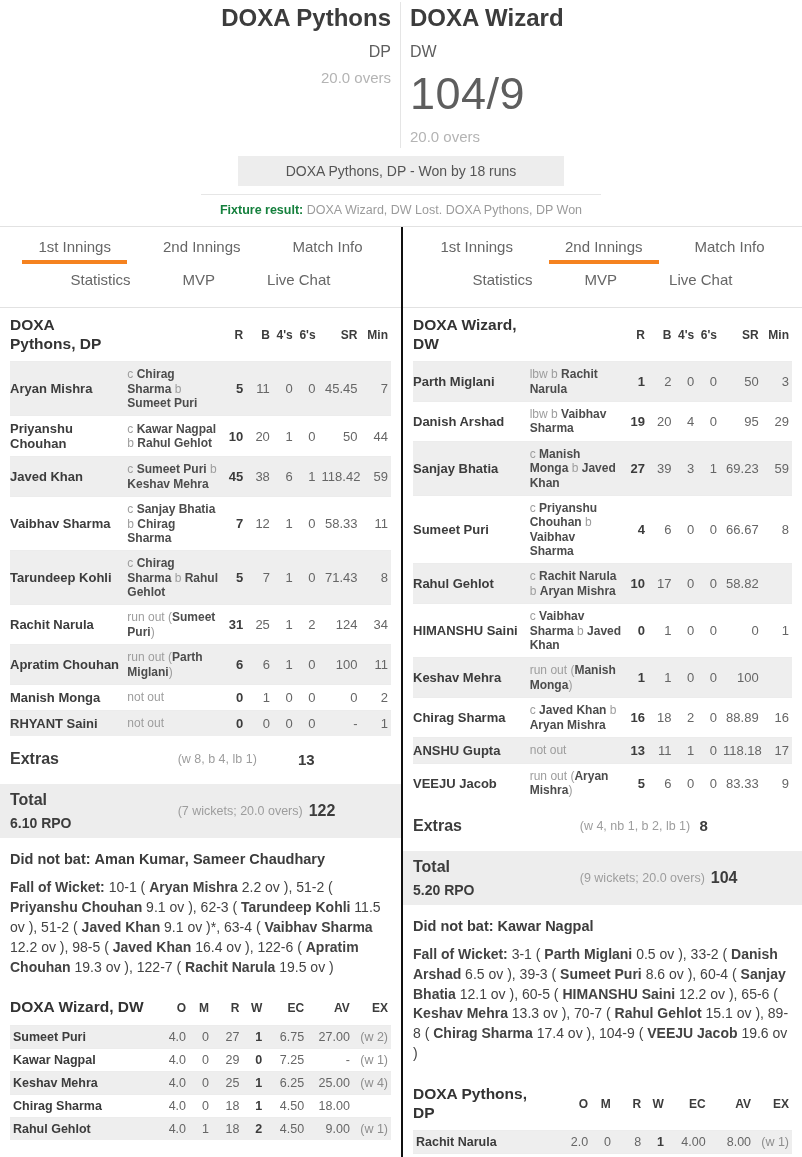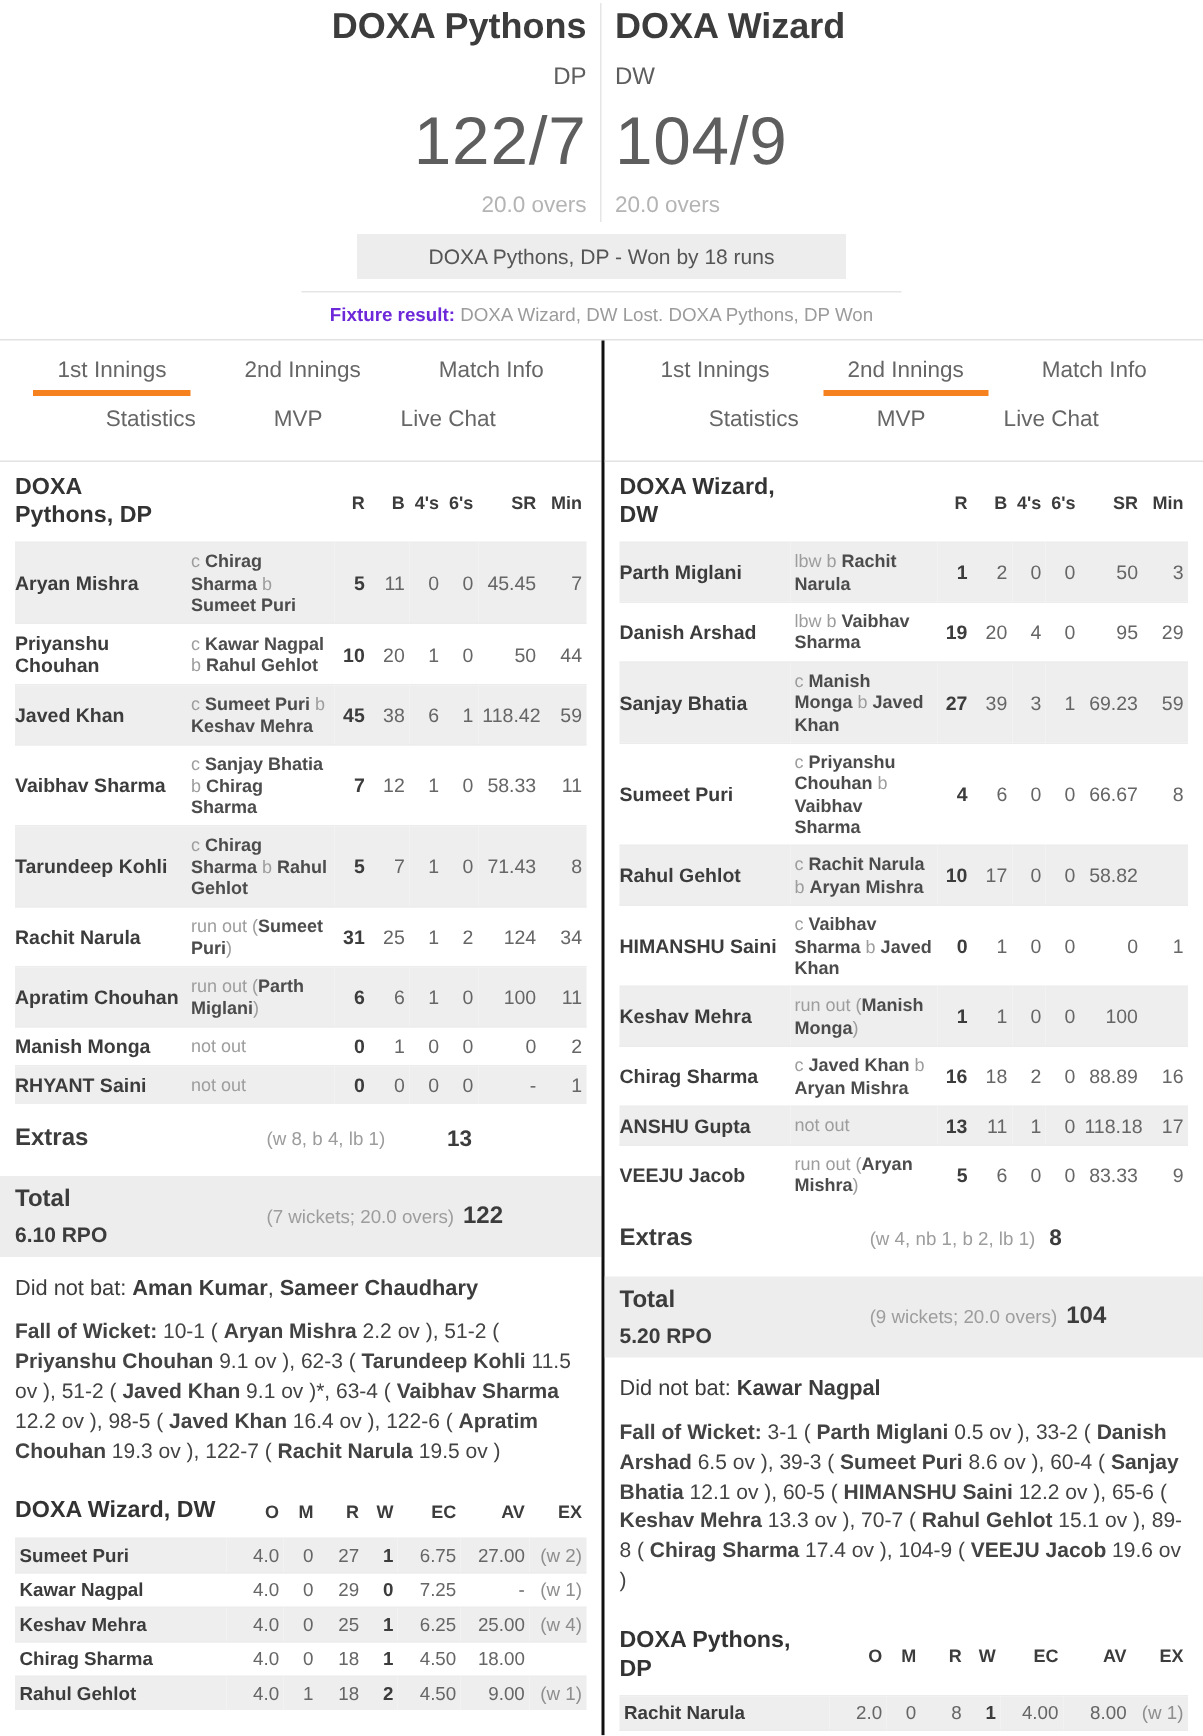--- a/index.html
+++ b/index.html
@@ -11,21 +11,21 @@
   .match-header{border-bottom:1px solid #e2e2e2;padding-top:2px}
   .score-header{display:flex}
   .half{width:50%;padding:2px 9px 0}
   .half.l{text-align:right;border-right:1px solid #e5e5e5}
   .team-name{font-size:24px;font-weight:bold;color:#3c3c3c}
   .team-abbr{font-size:16px;color:#5e5e5e;margin-top:11px}
   .team-score{font-size:45px;color:#5e5e5e;margin-top:7px;letter-spacing:.5px}
   .team-overs{font-size:15px;color:#b4b4b4;margin-top:8px;padding-bottom:3px}
   .result-banner{width:326px;margin:8px auto 0;background:#ededed;color:#555;font-size:14px;text-align:center;padding:7px 0}
   .fixture{width:400px;margin:8px auto 0;border-top:1px solid #e6e6e6;text-align:center;font-size:12.5px;color:#9b9b9b;padding:8px 0 9px;white-space:nowrap}
-  .fixture b{color:#6d28d9}
+  .fixture b{color:#15803d}
 
   
   .panels{display:flex;flex:1;min-height:0}
   .panel{width:401px;overflow:hidden}
   .panel.r{border-left:2px solid #101010}
   .tabs{padding-top:8px;border-bottom:1px solid #e2e2e2}
   .tab-row{display:flex;justify-content:center;gap:44px}
   .tab-row.second{margin-top:4px;padding-bottom:10px}
   .tab{font-size:15px;color:#666;position:relative;padding:3px 4px 9px;cursor:pointer;white-space:nowrap}
   .tab.active::after{content:"";position:absolute;left:-12px;right:-12px;bottom:0;height:4px;background:#F5821F}
@@ -51,35 +51,34 @@
   .x-label{font-size:16px;font-weight:bold;color:#3c3c3c;width:44%}
   .x-detail{font-size:12.5px;color:#9d9d9d;width:30%;white-space:nowrap}
   .x-value{font-size:15px;font-weight:bold;color:#3c3c3c;margin-left:6px}
   .total-row{display:flex;align-items:center;background:#ededed;margin:4px -10px 0;padding:7px 10px}
   .t-left{width:44%}
   .t-label{font-size:16px;font-weight:bold;color:#3c3c3c}
   .t-rpo{font-size:14px;font-weight:bold;color:#3c3c3c;margin-top:6px}
   .t-detail{font-size:12.5px;color:#9d9d9d;white-space:nowrap;margin-right:6px}
   .t-value{font-size:16px;font-weight:bold;color:#3c3c3c}
 
-  .dnb{margin:13px 0 0;font-size:14.5px;font-weight:normal;color:#3c3c3c}
+  .dnb{margin:13px 0 0;font-size:14.5px;font-weight:bold;color:#3c3c3c}
   .fow{margin:11px 0 13px;font-size:14px;color:#434343;line-height:1.42}
   .fow .fow-label{font-weight:bold}
 </style>
 </head>
 <body>
 
 <div class="page">
 
   <header class="match-header">
     <div class="score-header">
       <div class="half l">
         <div class="team-name">DOXA Pythons</div>
         <div class="team-abbr">DP</div>
-        <div class="team-score">122/7</div>
         <div class="team-overs">20.0 overs</div>
       </div>
       <div class="half">
         <div class="team-name">DOXA Wizard</div>
         <div class="team-abbr">DW</div>
         <div class="team-score">104/9</div>
         <div class="team-overs">20.0 overs</div>
       </div>
     </div>
     <div class="result-banner">DOXA Pythons, DP - Won by 18 runs</div>

